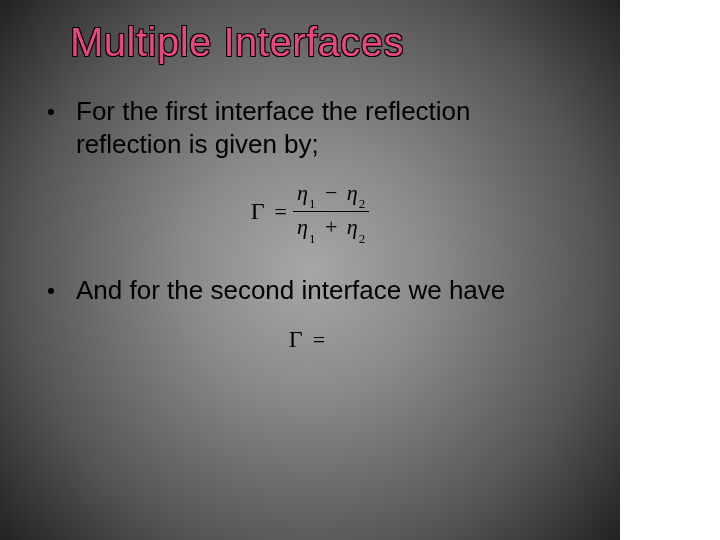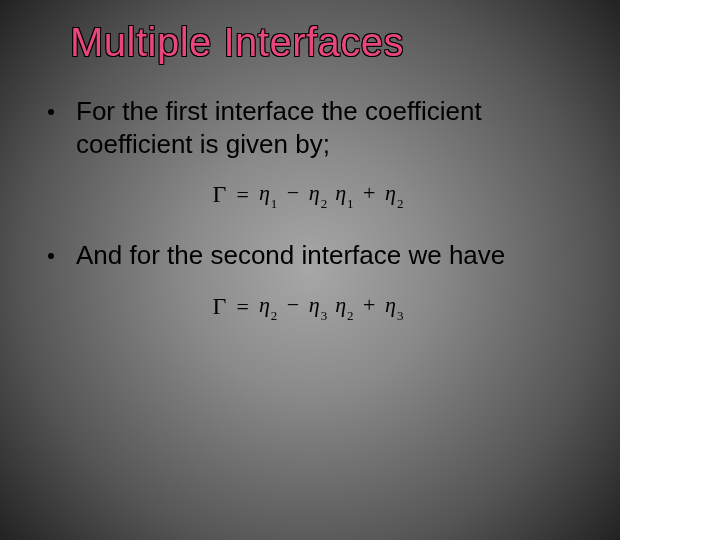--- a/index.html
+++ b/index.html
@@ -59,20 +59,21 @@
   }
   .gamma {
     font-size: 24px;
     margin-right: 6px;
   }
   .equals {
     margin: 0 6px 0 4px;
   }
   .fraction {
     display: inline-flex;
+    flex-direction: column;
     align-items: center;
     vertical-align: middle;
   }
   .frac-line {
     width: 100%;
     border-top: 1.3px solid #000;
     margin: 2px 0;
   }
   .num, .den {
     padding: 0 4px;
@@ -94,21 +95,21 @@
 </style>
 </head>
 <body>
 
 <div class="slide">
 
   <h1 class="title">Multiple Interfaces</h1>
 
   <div class="bullet-block">
     <div class="bullet-dot"></div>
-    <div class="bullet-text">For the first interface the coefficient coefficient is given by;</div>
+    <div class="bullet-text">For the first interface the reflection reflection is given by;</div>
   </div>
 
   <div class="formula-wrap">
     <div class="formula">
       <span class="gamma">Γ</span>
       <span class="equals">=</span>
       <span class="fraction">
         <span class="num">
           <span>η</span><span class="sub">1</span>
           <span class="op">−</span>
@@ -126,29 +127,16 @@
 
   <div class="bullet-block">
     <div class="bullet-dot"></div>
     <div class="bullet-text">And for the second interface we have</div>
   </div>
 
   <div class="formula-wrap">
     <div class="formula">
       <span class="gamma">Γ</span>
       <span class="equals">=</span>
-      <span class="fraction">
-        <span class="num">
-          <span>η</span><span class="sub">2</span>
-          <span class="op">−</span>
-          <span>η</span><span class="sub">3</span>
-        </span>
-        <span class="frac-line"></span>
-        <span class="den">
-          <span>η</span><span class="sub">2</span>
-          <span class="op">+</span>
-          <span>η</span><span class="sub">3</span>
-        </span>
-      </span>
     </div>
   </div>
 
 </div>
 
 </body></html>

